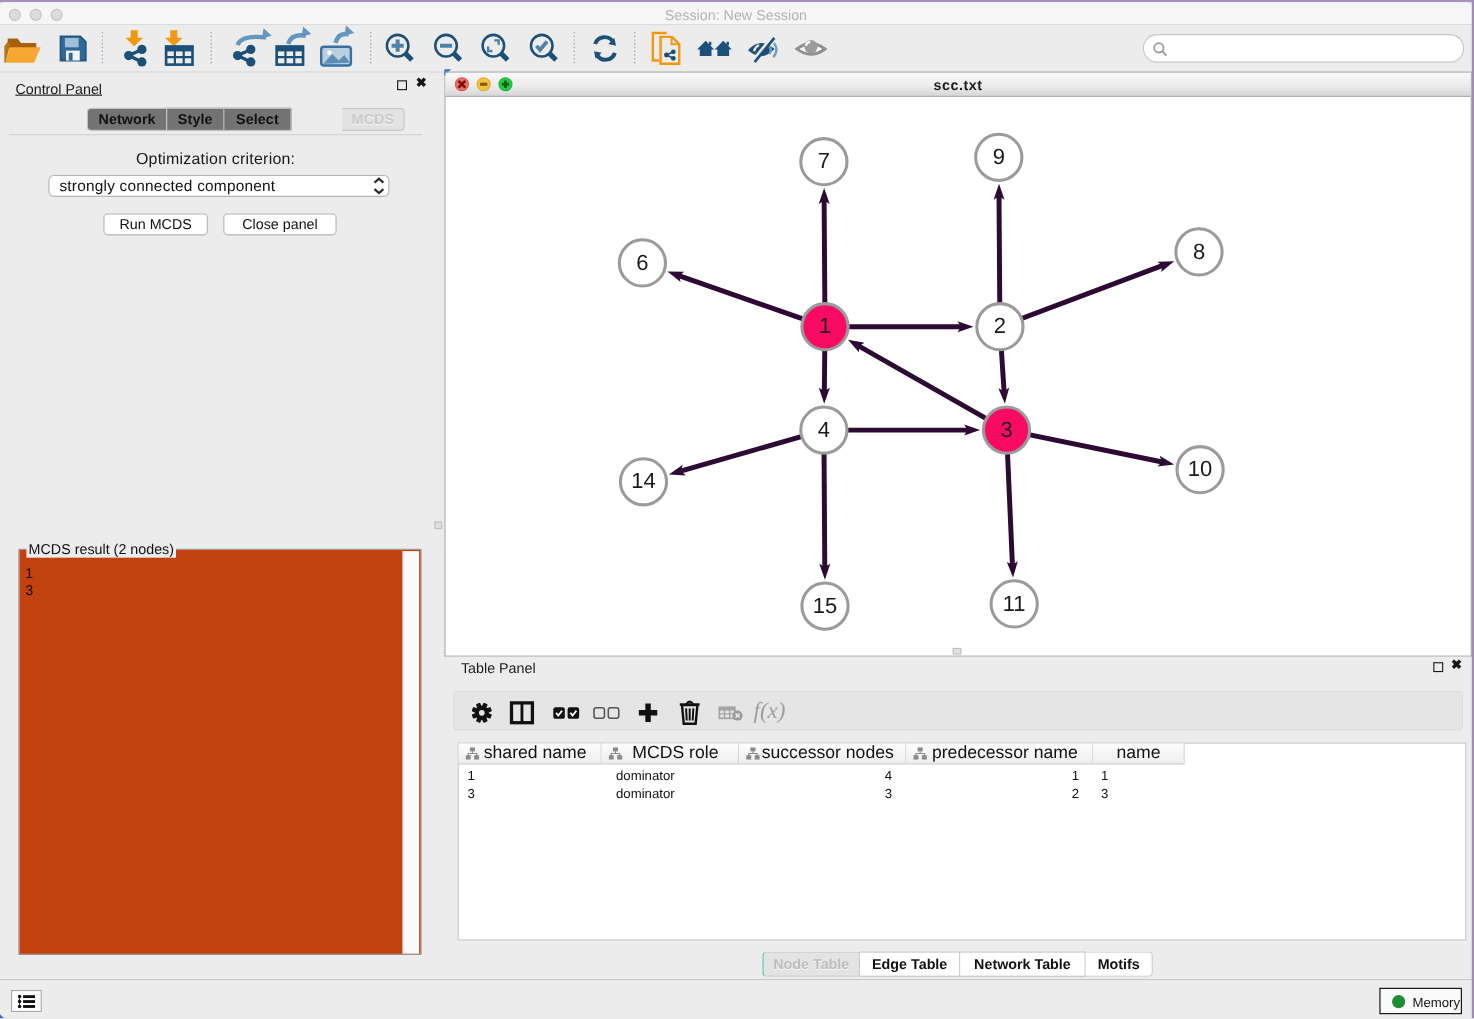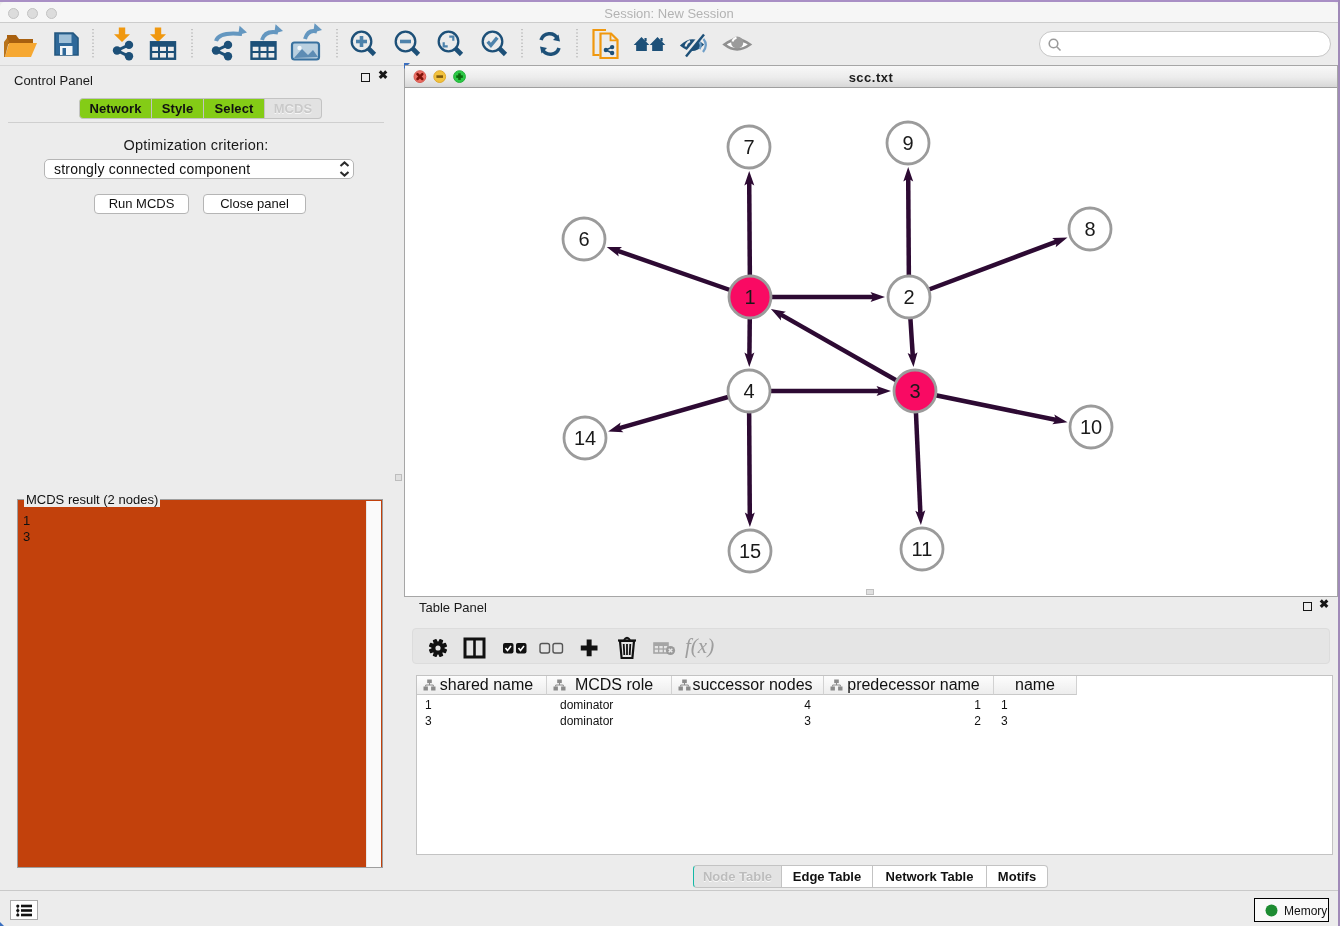--- a/index.html
+++ b/index.html
@@ -8,26 +8,26 @@
 .abs { position:absolute; }
 #topstrip { left:0; top:0; width:1340px; height:2px; background:#a98fc5; }
 #rightstrip { right:0; top:0; width:2px; height:926px; background:#a08ab8; z-index:50; }
 #titlebar { left:0; top:2px; width:1338px; height:21px; background:#f6f6f6; border-bottom:1px solid #cccccc; border-radius:5px 5px 0 0; }
 .tcirc { position:absolute; top:6px; width:11px; height:11px; border-radius:50%; background:#dcdcdc; border:1px solid #c3c3c3; }
 #wtitle { position:absolute; top:4px; width:100%; text-align:center; font-size:13px; color:#b3b3b3; }
 #toolbar { left:0; top:23px; width:1338px; height:43px; background:#ececec; border-bottom:1px solid #d6d6d6; }
 #searchbox { position:absolute; left:1039px; top:8px; width:292px; height:26px; background:#fff; border:1px solid #c6c6c6; border-radius:13px; }
 
 #ctrl { left:0; top:66px; width:392px; height:824px; background:#ececec; }
-#ctrl-title { position:absolute; left:14px; top:7px; font-size:13px; color:#1a1a1a; }
+#ctrl-title { position:absolute; left:14px; top:7px; font-size:13px; color:#1a1a1a;text-decoration:underline; }
 .winbtn-sq { position:absolute; top:7px; width:9px; height:9px; border:1.3px solid #161616; }
 .winbtn-x { position:absolute; top:2px; font-size:12px; font-weight:bold; color:#161616; }
-.tab { position:absolute; top:0; height:21px; background:#84cc16; border:1px solid #c3c3c3; border-left:none; font-size:13px; font-weight:bold; letter-spacing:0.1px; color:#111; text-align:center; line-height:20px; }
+.tab { position:absolute; top:0; height:21px; background:#737373; border:1px solid #c3c3c3; border-left:none; font-size:13px; font-weight:bold; letter-spacing:0.1px; color:#111; text-align:center; line-height:20px; }
 .tab.first { border-left:1px solid #c3c3c3; border-radius:4px 0 0 4px; }
-.tab.sel { background:#e2e2e2; color:#c9c9c9; text-shadow:0 1px 0 #f6f6f6; border-radius:0 4px 4px 0; }
+.tab.sel { background:#e2e2e2; color:#c9c9c9; text-shadow:0 1px 0 #f6f6f6; border-radius:0 4px 4px 0;margin-left:46px; }
 #ctrl-content { position:absolute; left:8px; top:56px; width:376px; height:363px; border-top:1px solid #cfcfcf; }
 #optlabel { position:absolute; left:0; top:71px; width:392px; text-align:center; font-size:14.5px; letter-spacing:0.2px; color:#1a1a1a; }
 #optsel { position:absolute; left:44px; top:93px; width:310px; height:20px; background:#fff; border:1px solid #b5b5b5; border-radius:5px; font-size:14px; letter-spacing:0.2px; color:#111; line-height:18px; padding-left:9px; }
 .btn { position:absolute; top:128px; height:20px; background:#fff; border:1px solid #b5b5b5; border-radius:4px; font-size:13px; color:#111; text-align:center; line-height:18px; }
 #mcdsbox { position:absolute; left:17px; top:433px; width:366px; height:369px; border:1px solid #9e9e9e; background:#c2410c; }
 #mcdslabel { position:absolute; left:6px; top:-8px; background:#ececec; font-size:13px; color:#111; padding:0 2px; }
 #mcds-scroll { position:absolute; right:1px; top:1px; width:15px; height:366px; background:#fafafa; border-left:1px solid #e8e8e8; }
 .mcdsval { position:absolute; left:5px; font-size:13px; color:#111; }
 #splitgrip1 { left:395px; top:474px; width:7px; height:7px; background:#e0e0e0; border:1px solid #bdbdbd; }
 

